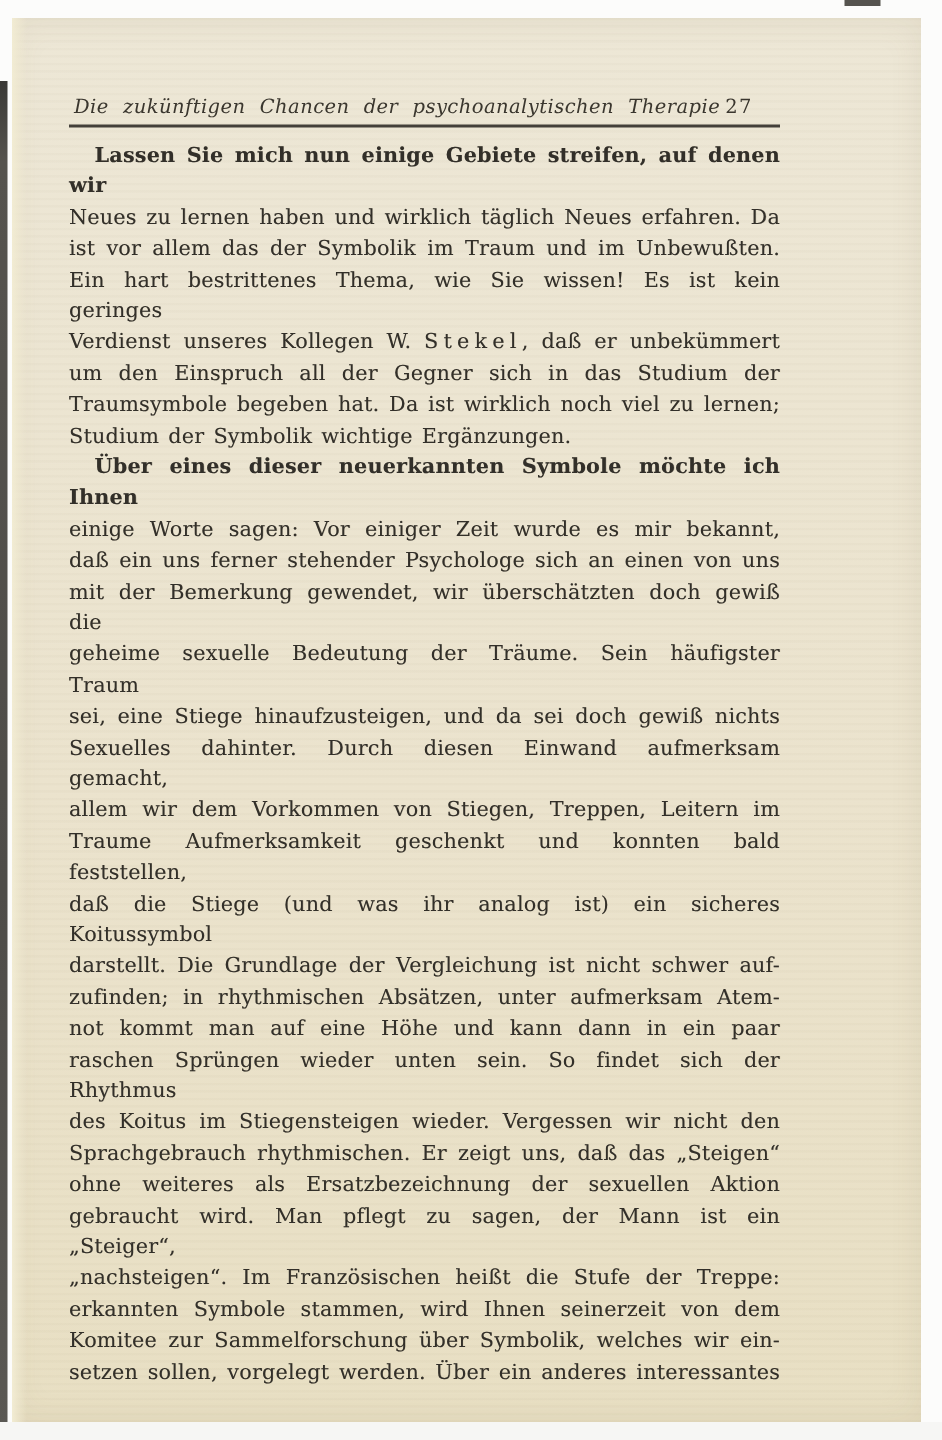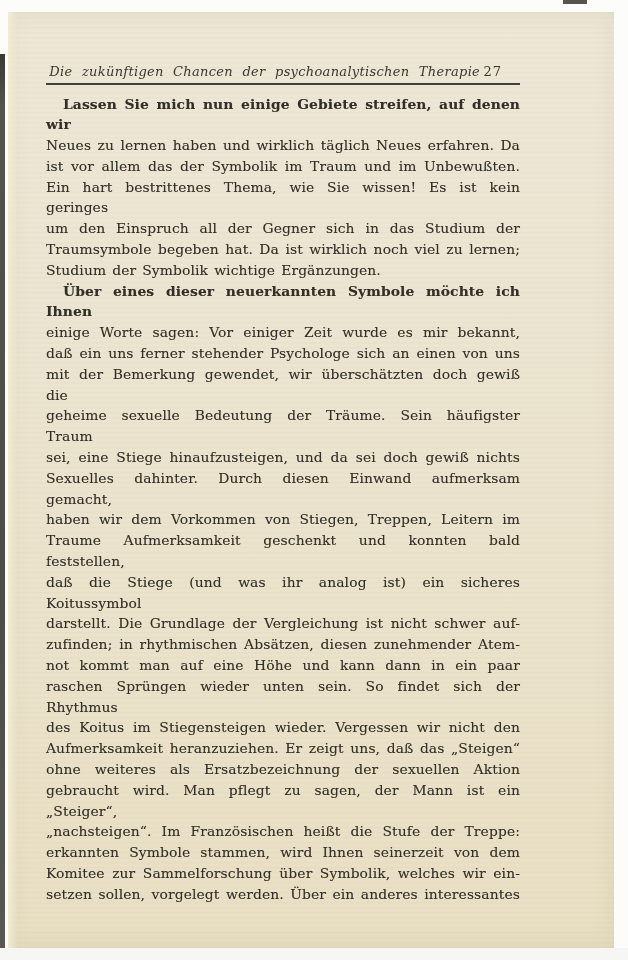--- a/index.html
+++ b/index.html
@@ -139,39 +139,40 @@
       <span class="header-title">Die zukünftigen Chancen der psychoanalytischen Therapie</span>
       <span class="header-page">27</span>
     </div>
     <div class="header-rule"></div>
 
     <div class="body-text">
         <div class="line indent"><span>Lassen Sie mich nun einige Gebiete streifen, auf denen wir</span></div>
         <div class="line"><span>Neues zu lernen haben und wirklich täglich Neues erfahren. Da</span></div>
         <div class="line"><span>ist vor allem das der Symbolik im Traum und im Unbewußten.</span></div>
         <div class="line"><span>Ein hart bestrittenes Thema, wie Sie wissen! Es ist kein geringes</span></div>
+        <div class="line"><span>Verdienst unseres Kollegen W. </span><span class="seg-spaced">Stekel</span><span>, daß er unbekümmert</span></div>
         <div class="line"><span>um den Einspruch all der Gegner sich in das Studium der</span></div>
         <div class="line"><span>Traumsymbole begeben hat. Da ist wirklich noch viel zu lernen;</span></div>
         <div class="line line-last"><span>Studium der Symbolik wichtige Ergänzungen.</span></div>
         <div class="line indent"><span>Über eines dieser neuerkannten Symbole möchte ich Ihnen</span></div>
         <div class="line"><span>einige Worte sagen: Vor einiger Zeit wurde es mir bekannt,</span></div>
         <div class="line"><span>daß ein uns ferner stehender Psychologe sich an einen von uns</span></div>
         <div class="line"><span>mit der Bemerkung gewendet, wir überschätzten doch gewiß die</span></div>
         <div class="line"><span>geheime sexuelle Bedeutung der Träume. Sein häufigster Traum</span></div>
         <div class="line"><span>sei, eine Stiege hinaufzusteigen, und da sei doch gewiß nichts</span></div>
         <div class="line"><span>Sexuelles dahinter. Durch diesen Einwand aufmerksam gemacht,</span></div>
-        <div class="line"><span>haben wir dem Vorkommen von Stiegen, Treppen, Leitern im</span></div>
+        <div class="line"><span>allem wir dem Vorkommen von Stiegen, Treppen, Leitern im</span></div>
         <div class="line"><span>Traume Aufmerksamkeit geschenkt und konnten bald feststellen,</span></div>
         <div class="line"><span>daß die Stiege (und was ihr analog ist) ein sicheres Koitussymbol</span></div>
         <div class="line"><span>darstellt. Die Grundlage der Vergleichung ist nicht schwer auf-</span></div>
-        <div class="line"><span>zufinden; in rhythmischen Absätzen, diesen zunehmender Atem-</span></div>
+        <div class="line"><span>zufinden; in rhythmischen Absätzen, unter aufmerksam Atem-</span></div>
         <div class="line"><span>not kommt man auf eine Höhe und kann dann in ein paar</span></div>
         <div class="line"><span>raschen Sprüngen wieder unten sein. So findet sich der Rhythmus</span></div>
         <div class="line"><span>des Koitus im Stiegensteigen wieder. Vergessen wir nicht den</span></div>
-        <div class="line"><span>Aufmerksamkeit heranzuziehen. Er zeigt uns, daß das „Steigen“</span></div>
+        <div class="line"><span>Sprachgebrauch rhythmischen. Er zeigt uns, daß das „Steigen“</span></div>
         <div class="line"><span>ohne weiteres als Ersatzbezeichnung der sexuellen Aktion</span></div>
         <div class="line"><span>gebraucht wird. Man pflegt zu sagen, der Mann ist ein „Steiger“,</span></div>
         <div class="line"><span>„nachsteigen“. Im Französischen heißt die Stufe der Treppe:</span></div>
         <div class="line"><span>erkannten Symbole stammen, wird Ihnen seinerzeit von dem</span></div>
         <div class="line"><span>Komitee zur Sammelforschung über Symbolik, welches wir ein-</span></div>
         <div class="line"><span>setzen sollen, vorgelegt werden. Über ein anderes interessantes</span></div>
       </div>
   </div>
 </div>
 

